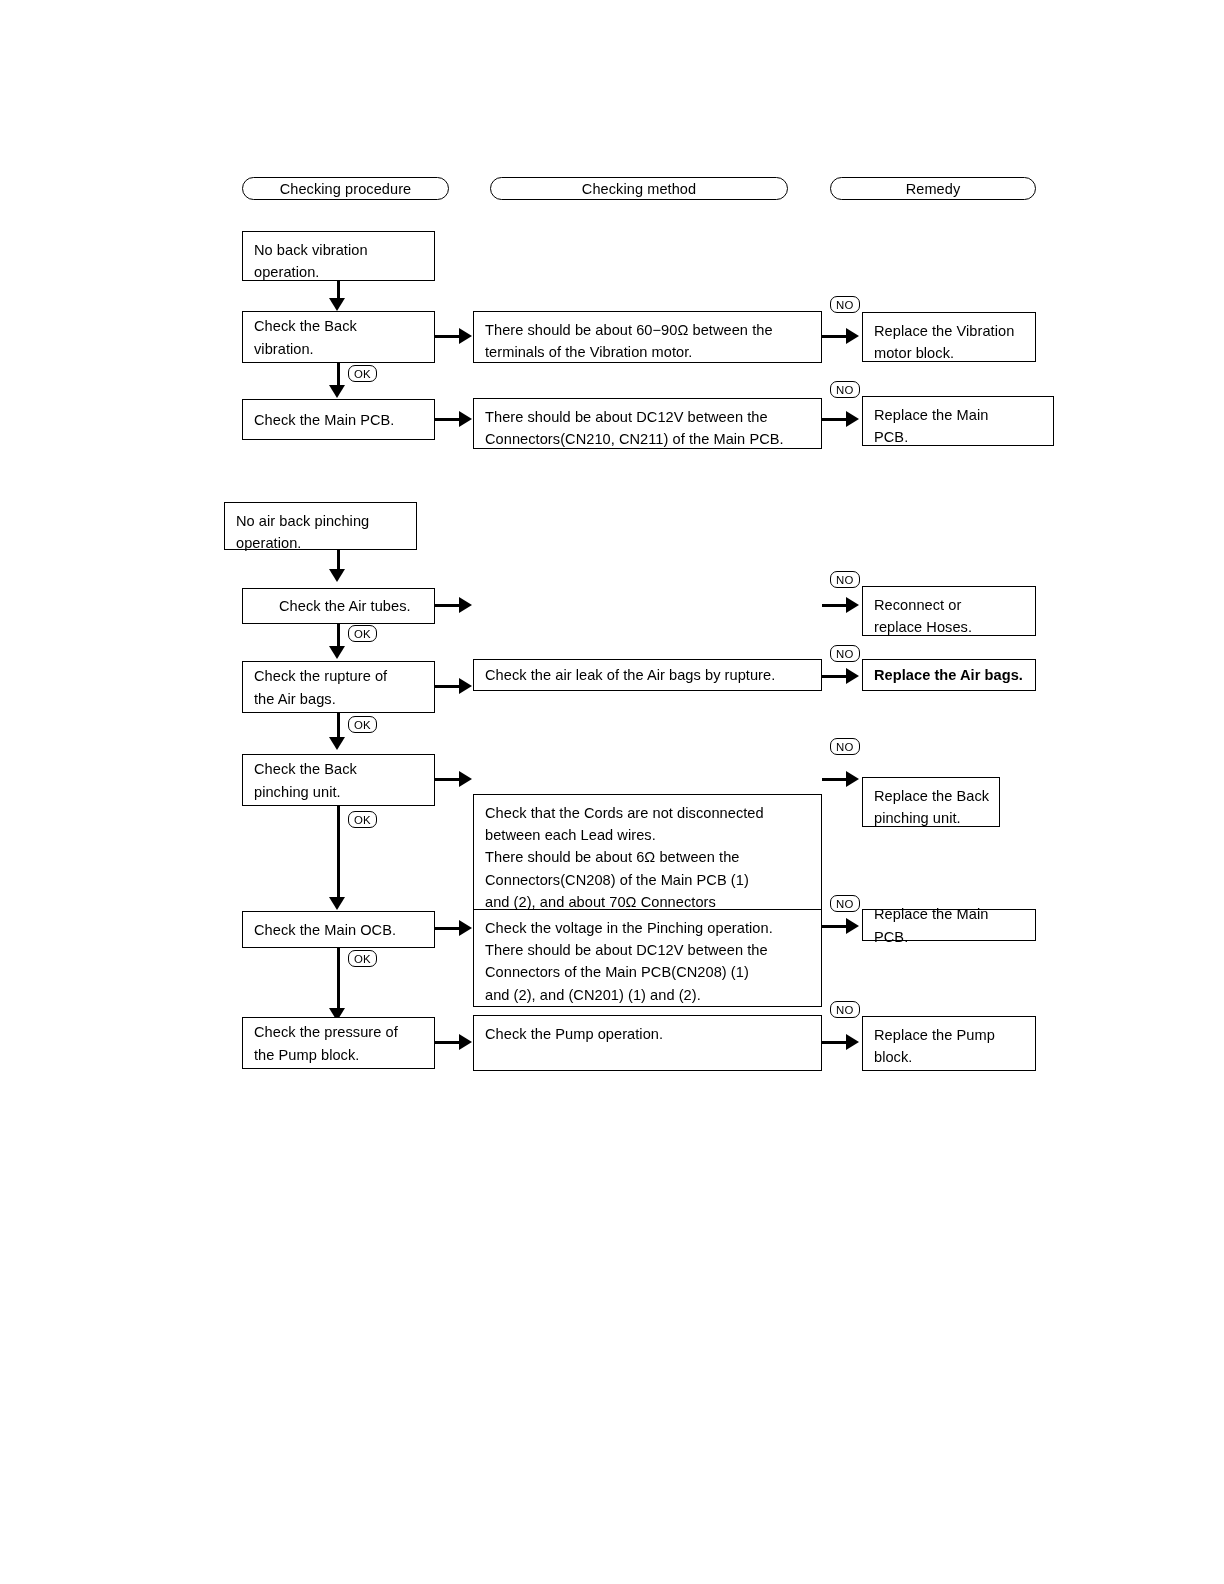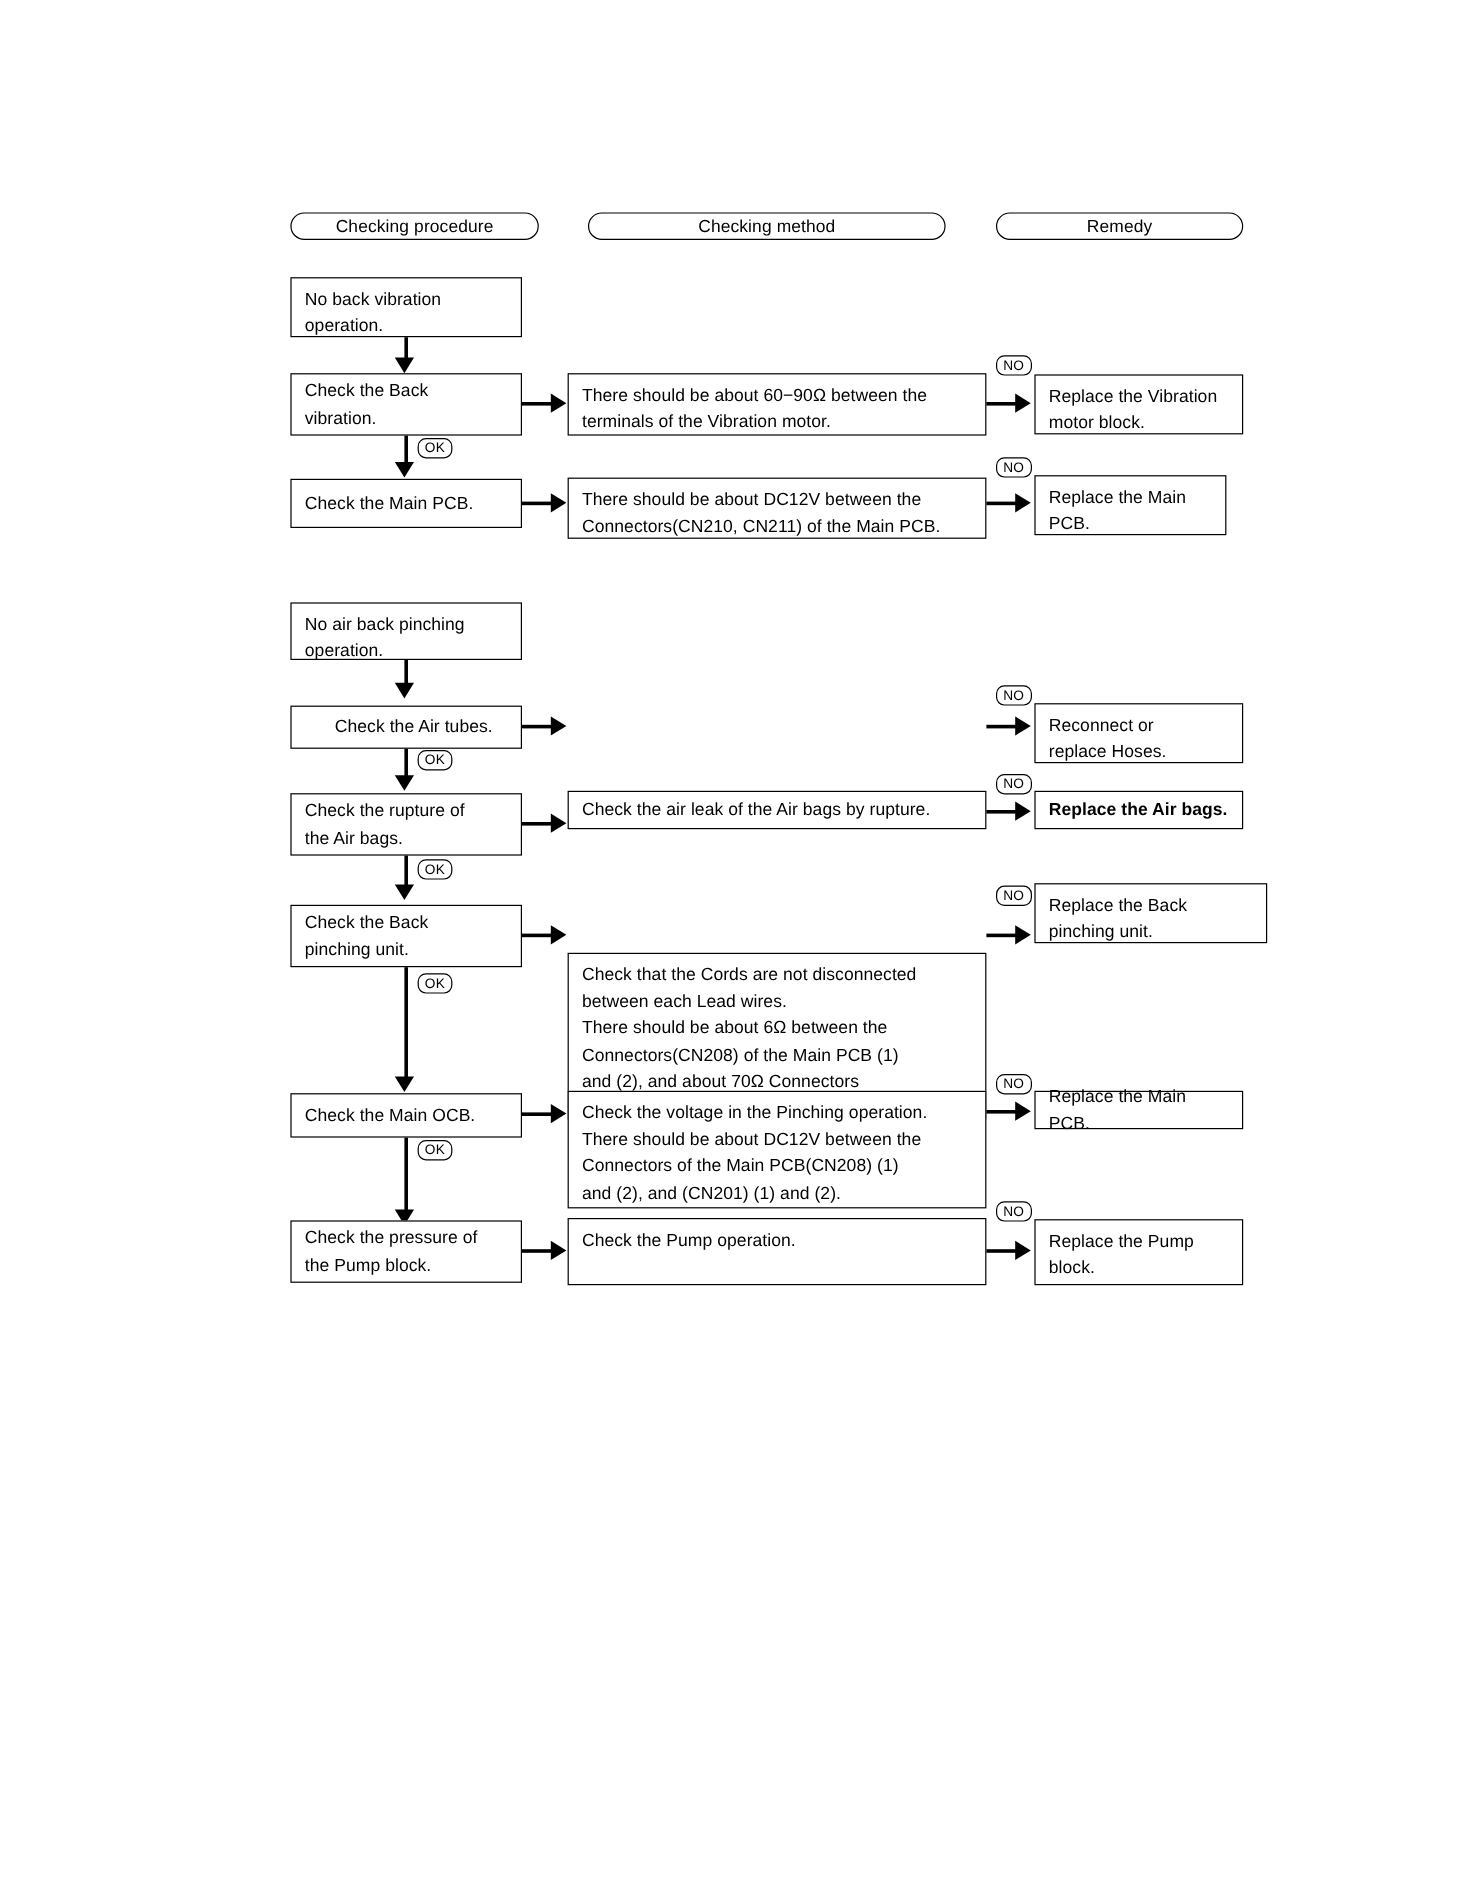--- a/index.html
+++ b/index.html
@@ -139,24 +139,24 @@
   <div class="box vcenter" style="left:242px; top:399px; width:193px; height:41px;">
     <span style="white-space:pre-line">Check the Main PCB.</span>
   </div>
   <div class="hline" style="left:435px; top:418px; width:26px;"></div>
   <div class="hhead" style="left:459px; top:411px;"></div>
   <div class="box" style="left:473px; top:398px; width:349px; height:51px;">There should be about DC12V between the
 Connectors(CN210, CN211) of the Main PCB.</div>
   <div class="hline" style="left:822px; top:418px; width:26px;"></div>
   <div class="hhead" style="left:846px; top:411px;"></div>
   <div class="badge" style="left:830px; top:381px;">NO</div>
-  <div class="box" style="left:862px; top:396px; width:160px; height:50px;">Replace the Main
+  <div class="box" style="left:862px; top:396px; width:192px; height:50px;">Replace the Main
 PCB.</div>
 
-  <div class="box" style="left:242px; top:502px; width:193px; height:48px;">No air back pinching
+  <div class="box" style="left:224px; top:502px; width:193px; height:48px;">No air back pinching
 operation.</div>
 
   <div class="vline" style="left:337px; top:550px; height:22px;"></div>
   <div class="vhead" style="left:329px; top:569px;"></div>
 
   <div class="box vcenter" style="left:242px; top:588px; width:193px; height:36px;padding-left:36px;">
     <span style="white-space:pre-line">Check the Air tubes.</span>
   </div>
   <div class="hline" style="left:435px; top:604px; width:26px;"></div>
   <div class="hhead" style="left:459px; top:597px;"></div>
@@ -198,21 +198,21 @@
   <div class="hhead" style="left:459px; top:771px;"></div>
   <div class="box" style="left:473px; top:794px; width:349px; height:139px;">Check that the Cords are not disconnected
 between each Lead wires.
 There should be about 6Ω  between the
 Connectors(CN208) of the Main PCB (1)
 and (2), and about 70Ω  Connectors
 (CN201) (1) and (2).</div>
   <div class="hline" style="left:822px; top:778px; width:26px;"></div>
   <div class="hhead" style="left:846px; top:771px;"></div>
   <div class="badge" style="left:830px; top:738px;">NO</div>
-  <div class="box" style="left:862px; top:736px; width:194px; height:50px;">Replace the Back
+  <div class="box" style="left:862px; top:777px; width:138px; height:50px;">Replace the Back
 pinching unit.</div>
 
   <div class="vline" style="left:337px; top:806px; height:93px;"></div>
   <div class="vhead" style="left:329px; top:897px;"></div>
   <div class="badge" style="left:348px; top:811px;">OK</div>
 
   <div class="box vcenter" style="left:242px; top:911px; width:193px; height:37px;">
     <span style="white-space:pre-line">Check the Main OCB.</span>
   </div>
   <div class="hline" style="left:435px; top:927px; width:26px;"></div>

